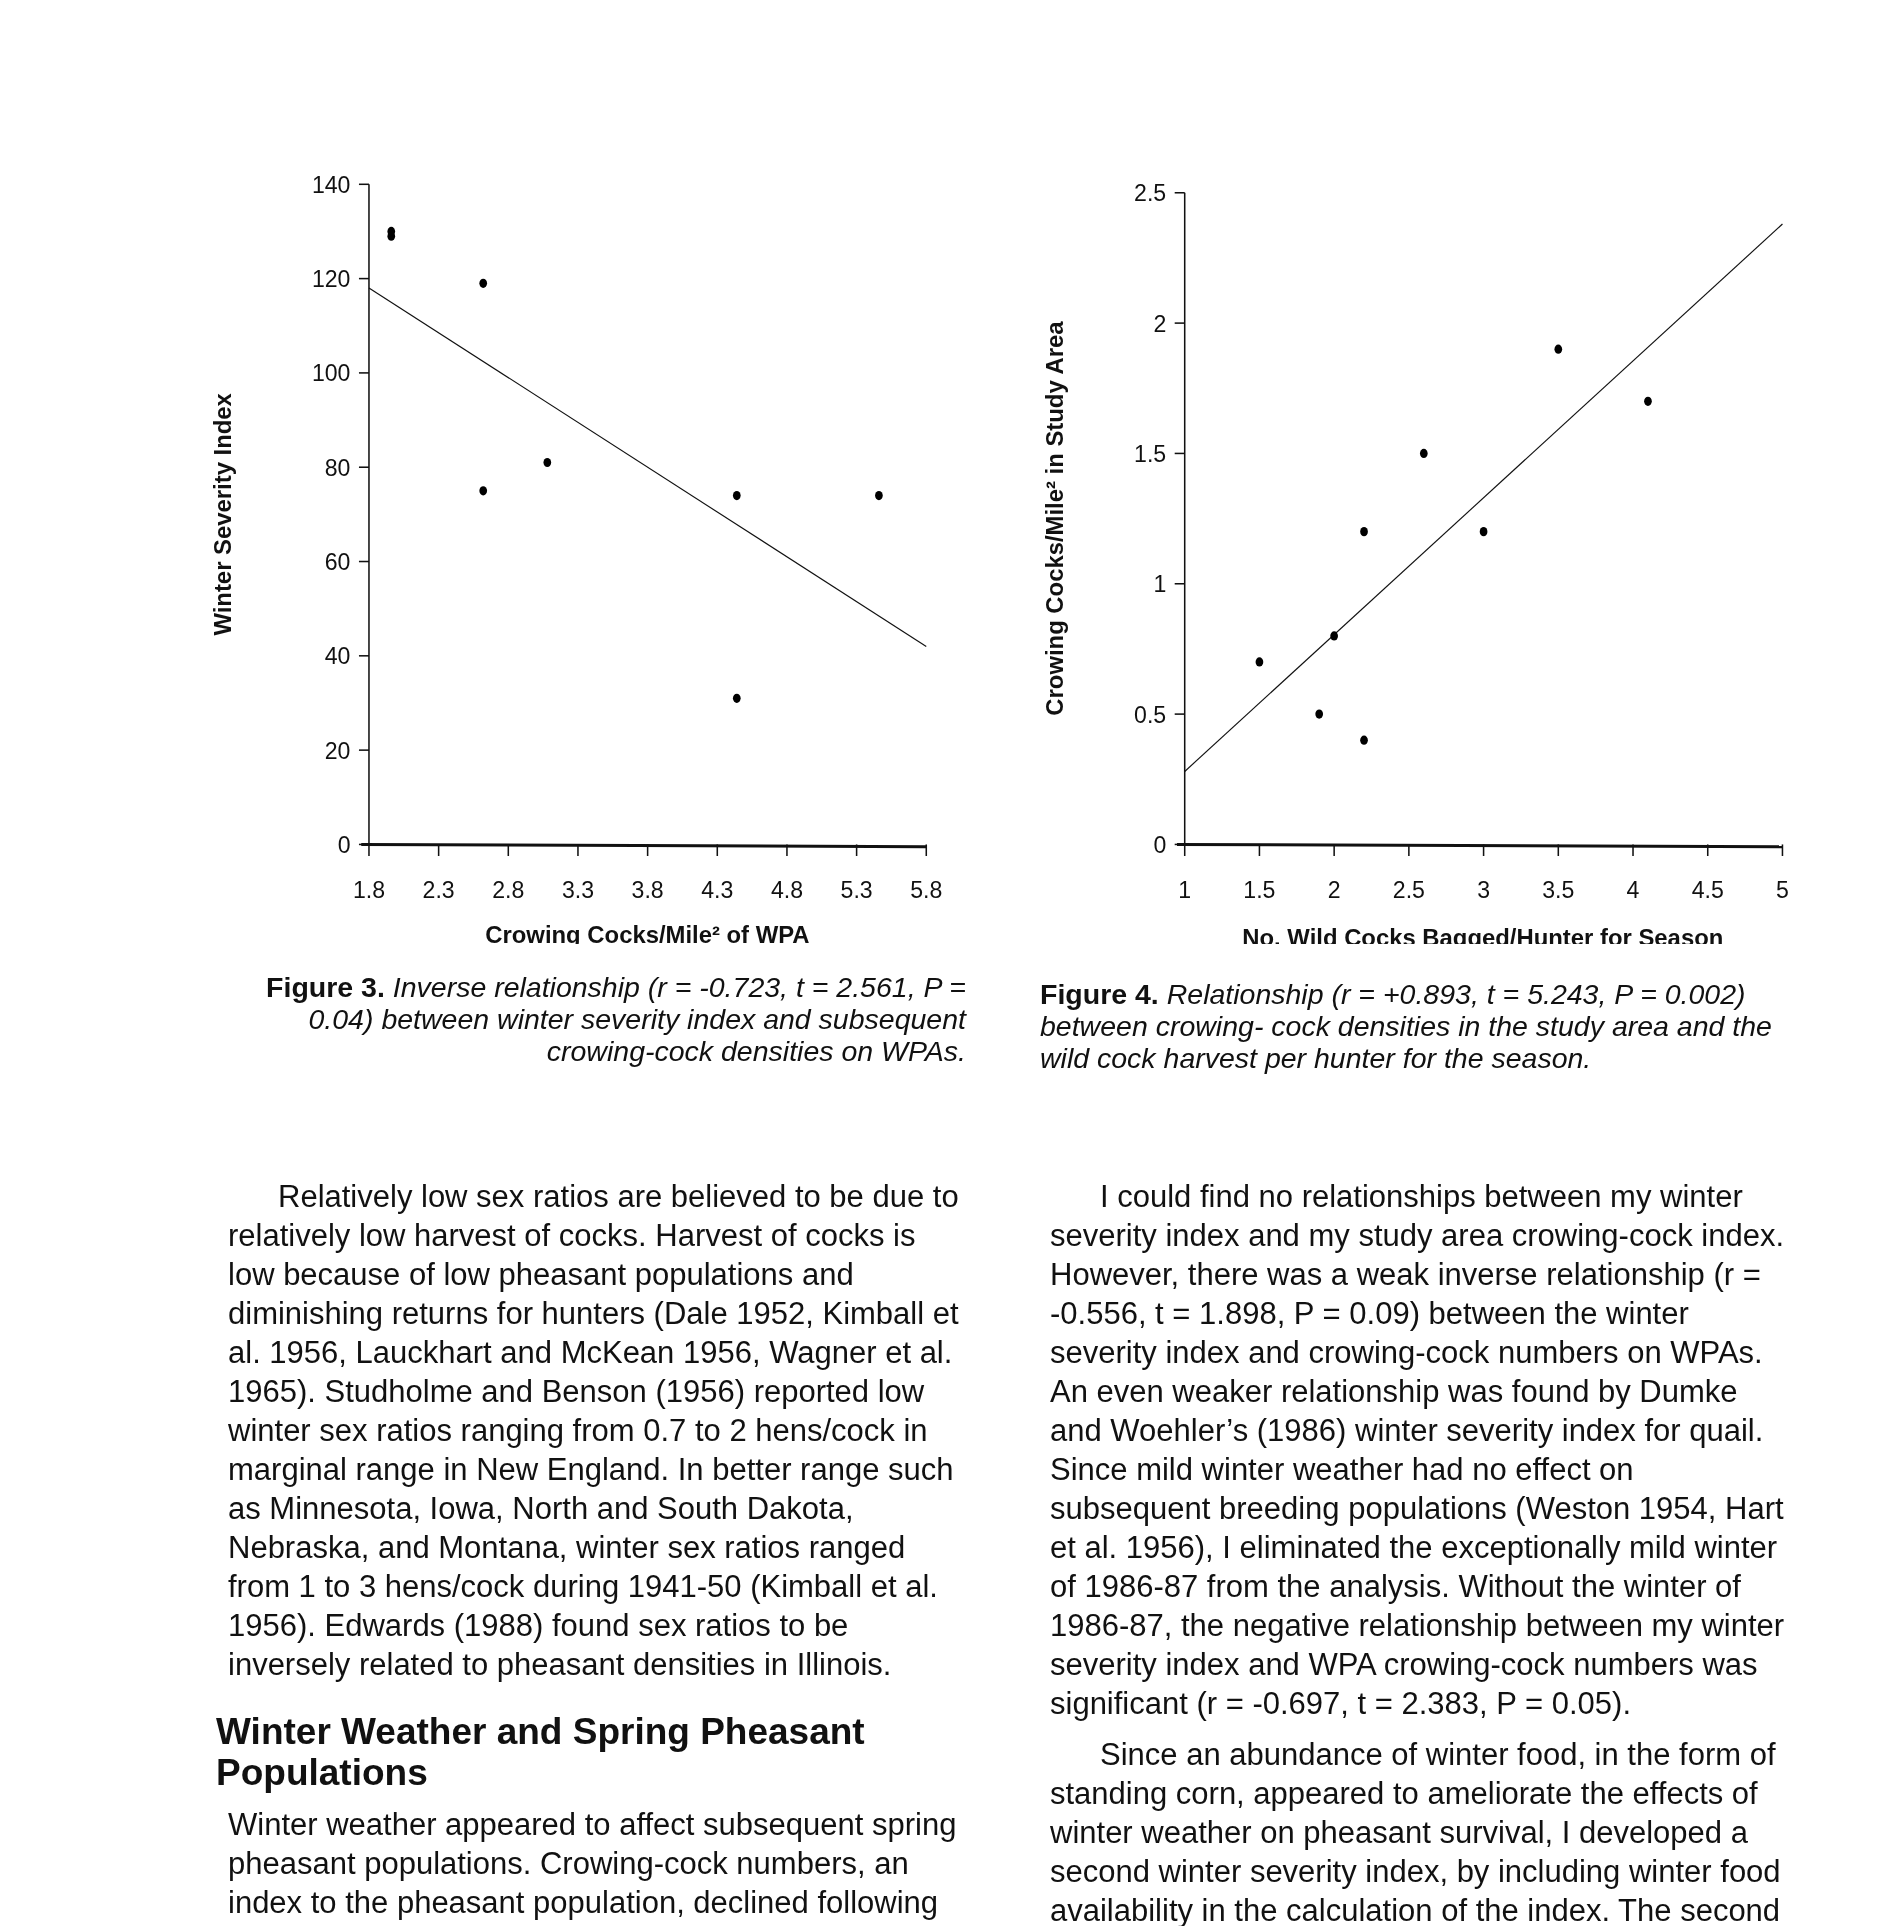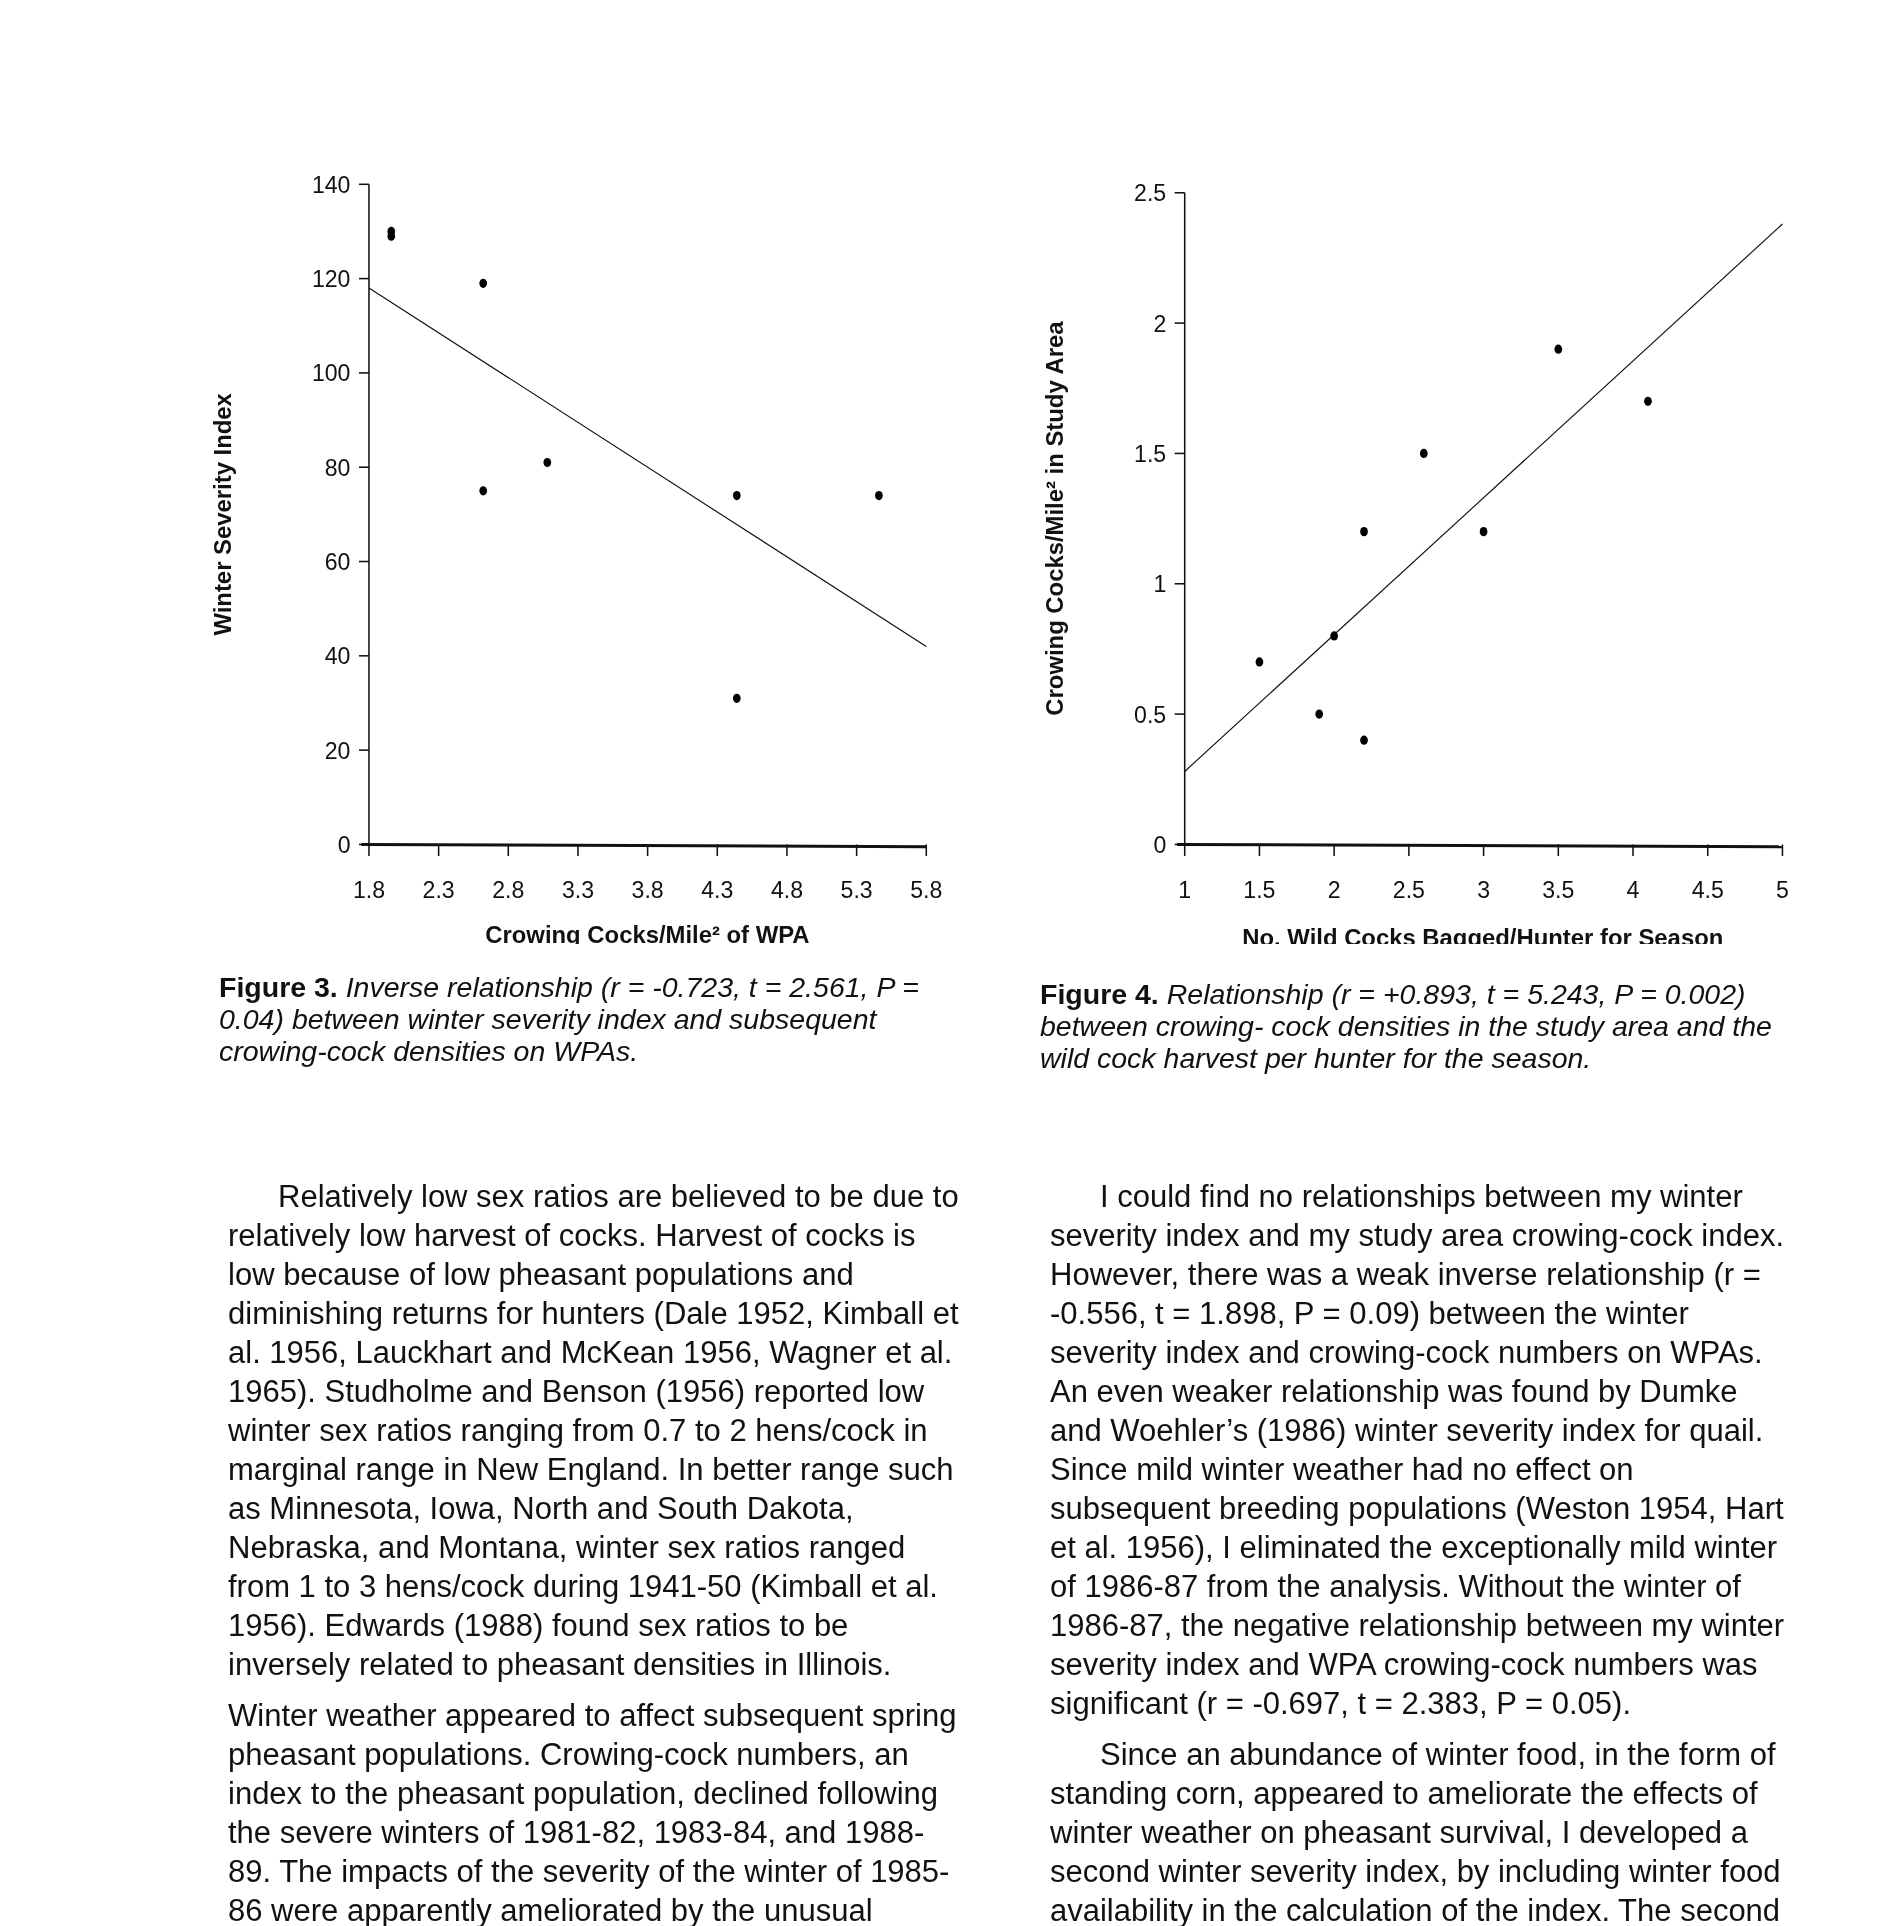--- a/index.html
+++ b/index.html
@@ -108,31 +108,32 @@
     <ellipse cx="961.2" cy="1853.6" rx="10" ry="12" fill="#000"></ellipse>
     <ellipse cx="1000" cy="1650.56" rx="10" ry="12" fill="#000"></ellipse>
     <ellipse cx="1077.6000000000001" cy="1379.8400000000001" rx="10" ry="12" fill="#000"></ellipse>
     <ellipse cx="1077.6000000000001" cy="1921.28" rx="10" ry="12" fill="#000"></ellipse>
     <ellipse cx="1232.8000000000002" cy="1176.8000000000002" rx="10" ry="12" fill="#000"></ellipse>
     <ellipse cx="1388" cy="1379.8400000000001" rx="10" ry="12" fill="#000"></ellipse>
     <ellipse cx="1582" cy="906.0799999999999" rx="10" ry="12" fill="#000"></ellipse>
     <ellipse cx="1814.8" cy="1041.44" rx="10" ry="12" fill="#000"></ellipse>
   </svg>
 
-<div class="abs caption" style="left:219px;top:971px;width:747px;">
+<div class="abs caption" style="left:219px;top:971px;width:747px;text-align:right;">
   <span class="fig">Figure 3.</span>
   <span class="it">Inverse relationship (r = -0.723, t = 2.561, P = 0.04) between winter severity index and subsequent crowing-cock densities on WPAs.</span>
 </div>
 <div class="abs caption" style="left:1040px;top:978px;width:770px;">
   <span class="fig">Figure 4.</span>
   <span class="it">Relationship (r = +0.893, t = 5.243, P = 0.002) between crowing- cock densities in the study area and the wild cock harvest per hunter for the season.</span>
 </div>
 
 <div class="abs col" style="left:216px;top:1165px;width:755px;">
   <p class="indent">Relatively low sex ratios are believed to be due to relatively low harvest of cocks.  Harvest of cocks is low because of low pheasant populations and diminishing returns for hunters (Dale 1952, Kimball et al. 1956, Lauckhart and McKean 1956, Wagner et al. 1965).  Studholme and Benson (1956) reported low winter sex ratios ranging from 0.7 to 2 hens/cock in marginal range in New England.  In better range such as Minnesota, Iowa, North and South Dakota, Nebraska, and Montana, winter sex ratios ranged from 1 to 3 hens/cock during 1941-50 (Kimball et al. 1956).  Edwards (1988) found sex ratios to be inversely related to pheasant densities in Illinois.</p>
+  <h2 class="heading" style="margin-top:27px;margin-bottom:5.4px;">Winter Weather and Spring Pheasant Populations</h2>
   <p>Winter weather appeared to affect subsequent spring pheasant populations.  Crowing-cock numbers, an index to the pheasant population, declined following the severe winters of 1981-82, 1983-84, and 1988-89.  The impacts of the severity of the winter of 1985-86 were apparently ameliorated by the unusual abundance of overwinter standing corn.  Despite the severe winter, the crowing-cock index for the study area increased from 1985 to 1986.  The numerous, large corn fields provided abundant winter cover as well as food on the private farmland within the study area.</p>
 </div>
 
 <div class="abs col" style="left:1038px;top:1165px;width:770px;">
   <p class="indent">I could find no relationships between my winter severity index and my study area crowing-cock index.  However, there was a weak inverse relationship (r = -0.556, t = 1.898, P = 0.09) between the winter severity index and crowing-cock numbers on WPAs.  An even weaker relationship was found by Dumke and Woehler’s (1986) winter severity index for quail.  Since mild winter weather had no effect on subsequent breeding populations (Weston 1954, Hart et al. 1956), I eliminated the exceptionally mild winter of 1986-87 from the analysis.  Without the winter of 1986-87, the negative relationship between my winter severity index and WPA crowing-cock numbers was significant (r = -0.697, t = 2.383, P = 0.05).</p>
   <p class="indent">Since an abundance of winter food, in the form of standing corn, appeared to ameliorate the effects of winter weather on pheasant survival, I developed a second winter severity index, by including winter food availability in the calculation of the index.  The second index showed a stronger negative relationship (r = -0.723, t = 2.561, P = 0.04) (Figure 3) with WPA crowing cocks.  In severe winters, I observed that individual WPAs without corn food patches lost their crowing cocks or the density of crowing cocks was reduced.</p>
 
 </div>
 
 

